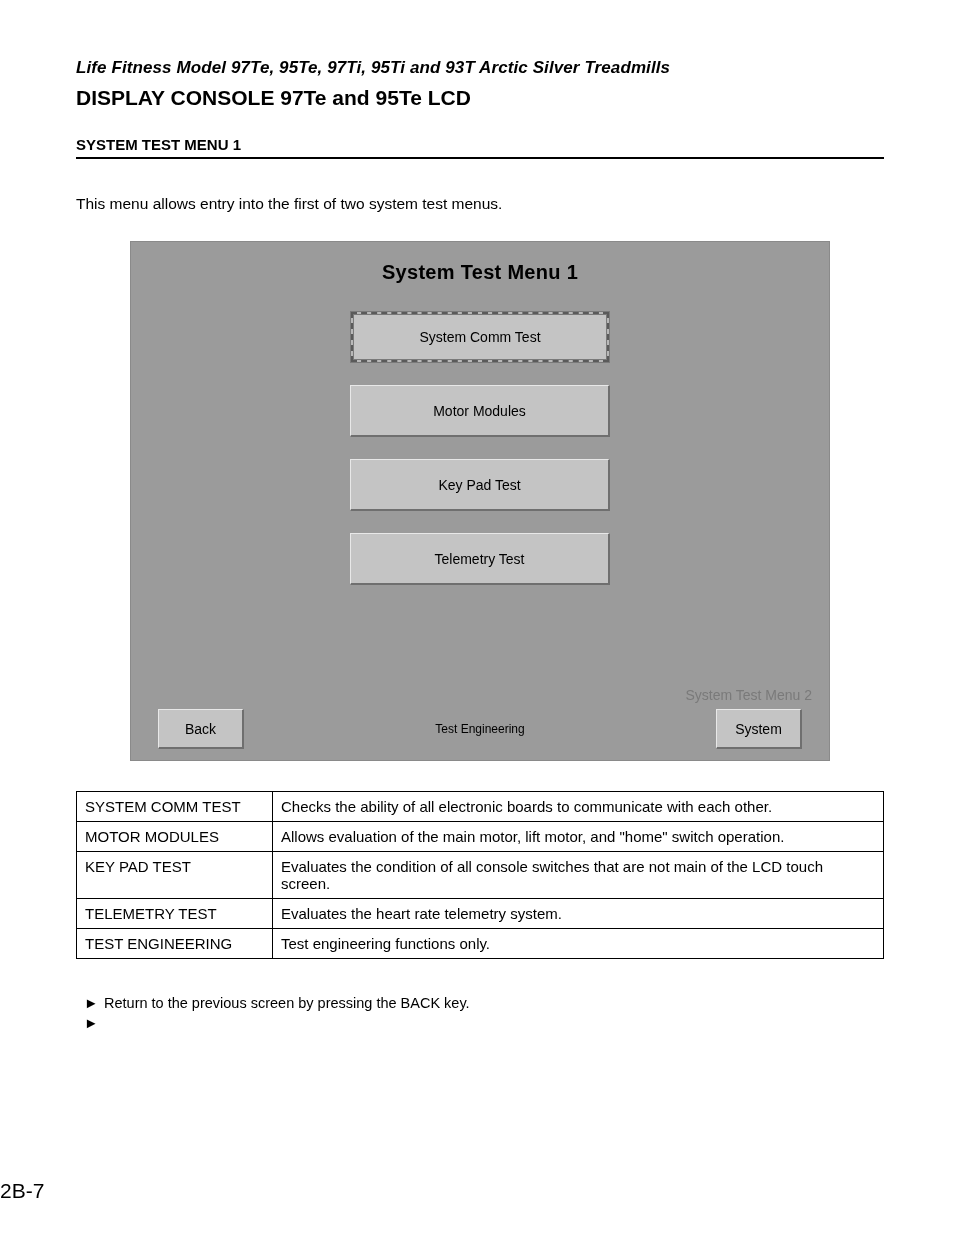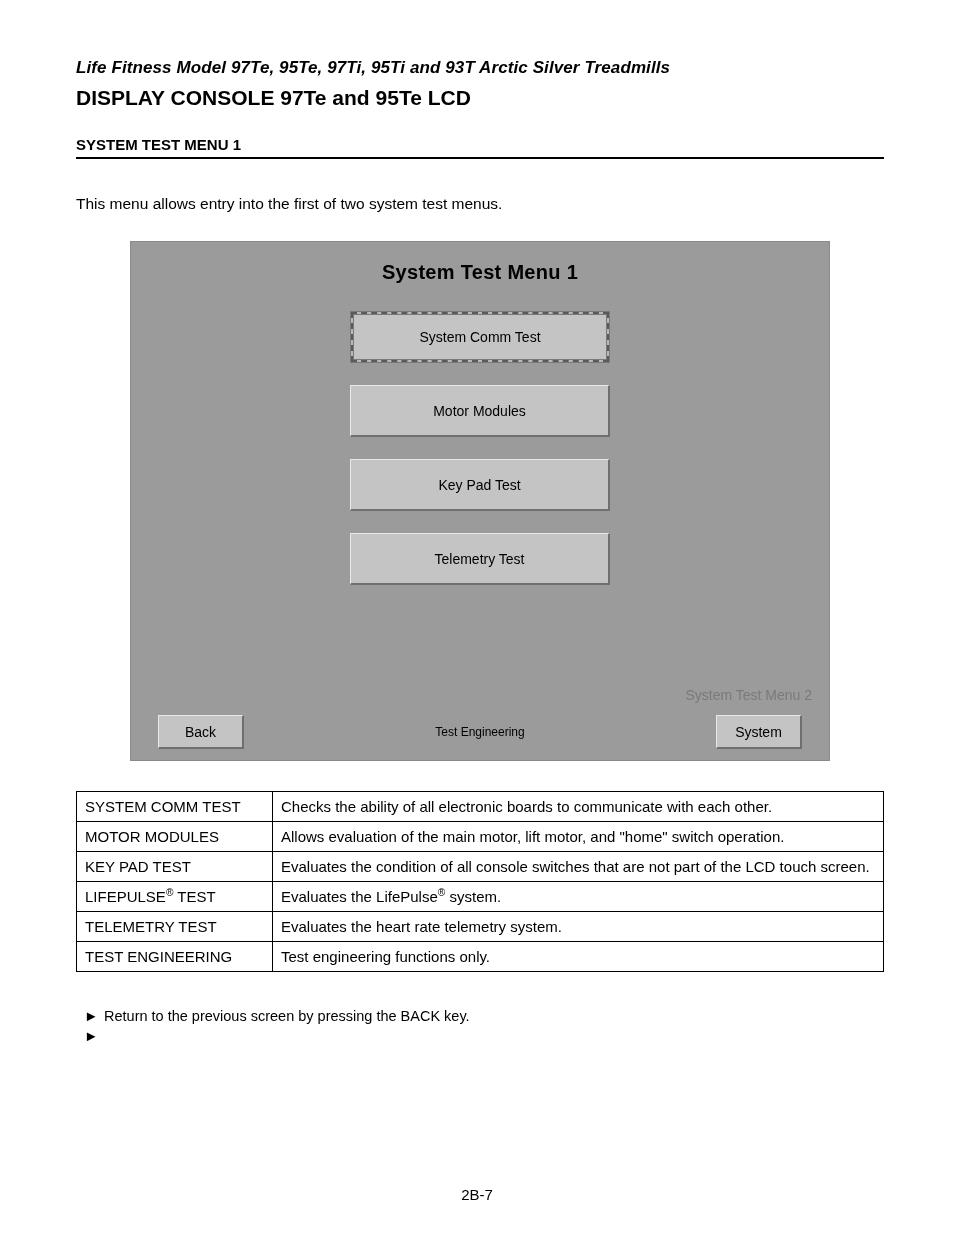--- a/index.html
+++ b/index.html
@@ -91,21 +91,21 @@
   .lcd-footer {
     position: absolute;
     bottom: 12px;
     left: 0; right: 0;
     display: flex;
     justify-content: space-between;
     align-items: center;
     padding: 0 28px;
   }
   .lcd-foot-btn {
-    height: 34px;
+    height: 40px;
     min-width: 86px;
     padding: 12px 14px;
     background: #c4c4c4;
     border-top: 1px solid #e8e8e8;
     border-left: 1px solid #e8e8e8;
     border-right: 2px solid #6f6f6f;
     border-bottom: 2px solid #6f6f6f;
     font-size: 14px;
     display: flex;
     align-items: center;
@@ -136,22 +136,22 @@
     margin-top: 34px;
     font-size: 14.5px;
   }
   .notes .row { display: flex; gap: 14px; line-height: 1.4; }
   .notes .arrow { width: 14px; flex: none; padding-left: 8px; }
 
   .pagenum {
     position: absolute;
     bottom: 32px;
     left: 0; right: 0;
-    text-align: center;
-    font-size: 15px;
+    text-align: left;
+    font-size: 21px;
   }
 </style>
 </head>
 <body>
 
 <div class="page">
 
   <div class="hdr-sub">Life Fitness Model 97Te, 95Te, 97Ti, 95Ti and 93T Arctic Silver Treadmills</div>
   <div class="hdr-main">DISPLAY CONSOLE 97Te and 95Te LCD</div>
 
@@ -183,25 +183,21 @@
       <tr>
         <td>SYSTEM COMM TEST</td>
         <td>Checks the ability of all electronic boards to communicate with each other.</td>
       </tr>
       <tr>
         <td>MOTOR MODULES</td>
         <td>Allows evaluation of the main motor, lift motor, and "home" switch operation.</td>
       </tr>
       <tr>
         <td>KEY PAD TEST</td>
-        <td>Evaluates the condition of all console switches that are not part of the LCD touch screen.</td>
-      </tr>
-      <tr>
-        <td>LIFEPULSE<sup>®</sup> TEST</td>
-        <td>Evaluates the LifePulse<sup>®</sup> system.</td>
+        <td>Evaluates the condition of all console switches that are not main of the LCD touch screen.</td>
       </tr>
       <tr>
         <td>TELEMETRY TEST</td>
         <td>Evaluates the heart rate telemetry system.</td>
       </tr>
       <tr>
         <td>TEST ENGINEERING</td>
         <td>Test engineering functions only.</td>
       </tr>
     </tbody>

